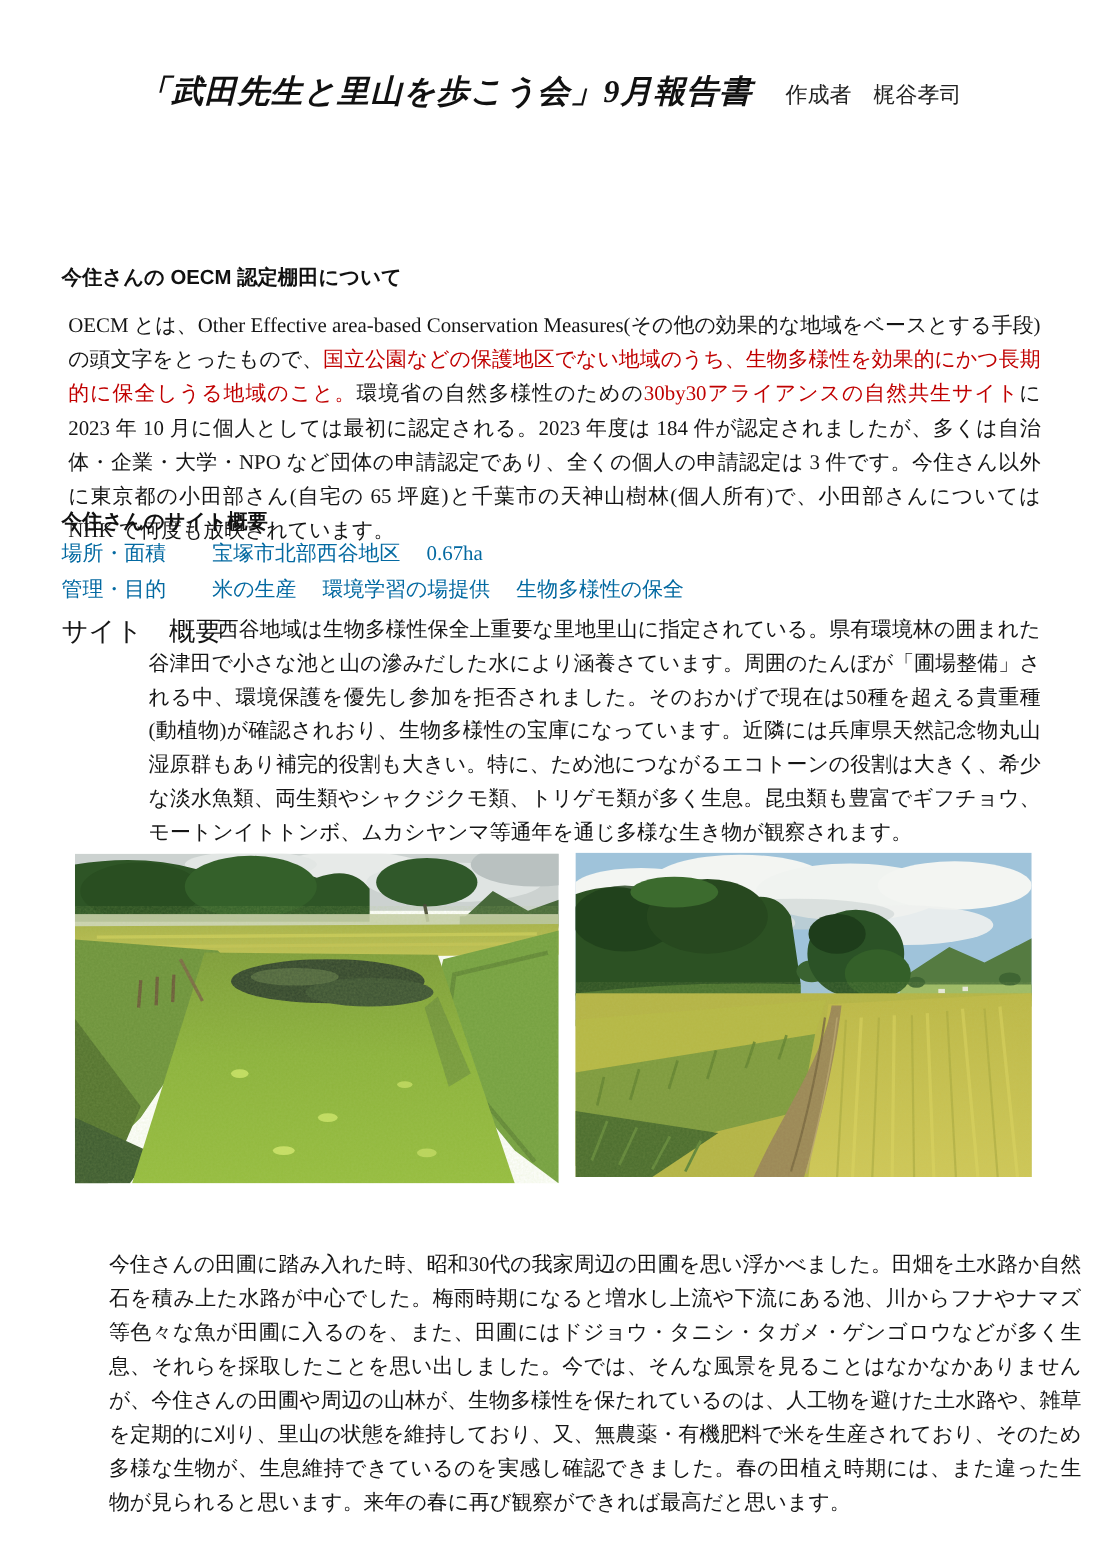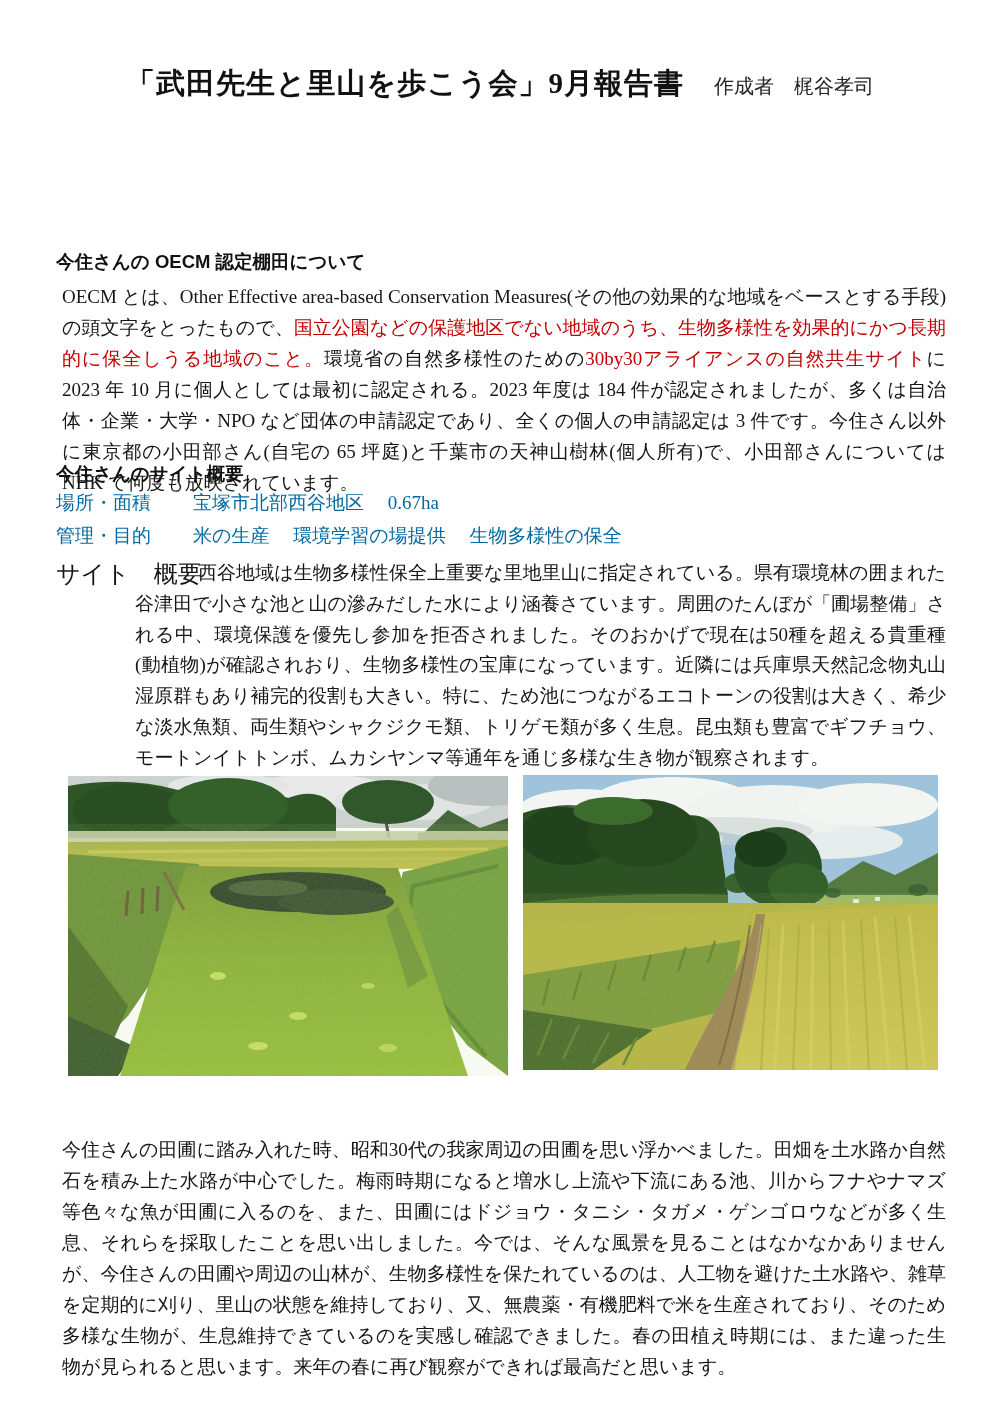--- a/index.html
+++ b/index.html
@@ -5,50 +5,50 @@
   html,body{margin:0;padding:0;background:#ffffff;}
   .sheet{
     position:relative;width:1000px;height:1414px;background:#ffffff;
     overflow:hidden;color:#151515;
     font-family:"Liberation Serif","DejaVu Serif",serif;
   }
   
   .title-row{position:absolute;top:64px;left:0;width:100%;text-align:center;white-space:nowrap;}
   .doc-title{
     font-family:"Liberation Serif","DejaVu Serif",serif;
-    font-weight:bold;font-size:29px;letter-spacing:1px;color:#111;
+    font-weight:bold;font-size:29px;letter-spacing:1px;color:#111;font-style:italic;
   }
   .doc-author{
     font-family:"Liberation Serif","DejaVu Serif",serif;
     font-size:20px;color:#222;margin-left:30px;
   }
   
   .meta{
     position:absolute;top:116px;left:62px;
     display:grid;grid-template-columns:103px auto;
     font-family:"Liberation Sans","DejaVu Sans",sans-serif;
     font-weight:bold;font-size:19px;line-height:27px;color:#111;
     white-space:nowrap;
   }
   
   .sec-heading{
     position:absolute;left:56px;
     font-family:"Liberation Sans","DejaVu Sans",sans-serif;
     font-weight:bold;font-size:18.5px;color:#111;white-space:nowrap;
   }
-  #oecm-heading{top:249px;}
+  #oecm-heading{top:239px;}
   #site-heading{top:461px;}
   
   .body-p{
     position:absolute;left:62px;width:884px;
     font-size:19px;line-height:31px;text-align:justify;
     text-justify:inter-ideograph;color:#151515;
   }
   #oecm-p{top:281px;}
-  #closing-p{top:1134px;}
+  #closing-p{top:1134px;margin-left:37px;}
   .red{color:#c00000;}
   
   .site-row{position:absolute;left:56px;font-size:19px;white-space:nowrap;color:#0369a1;}
   .site-row .site-value{position:absolute;left:137px;white-space:nowrap;}
   #site-row-0{top:490px;}
   #site-row-1{top:523px;text-align:right;}
   #site-overview-label{position:absolute;left:56px;top:558px;font-size:24px;white-space:nowrap;}
   #site-overview{
     position:absolute;left:135px;top:558px;width:811px;
     font-size:19px;line-height:30.8px;text-align:justify;text-justify:inter-ideograph;

